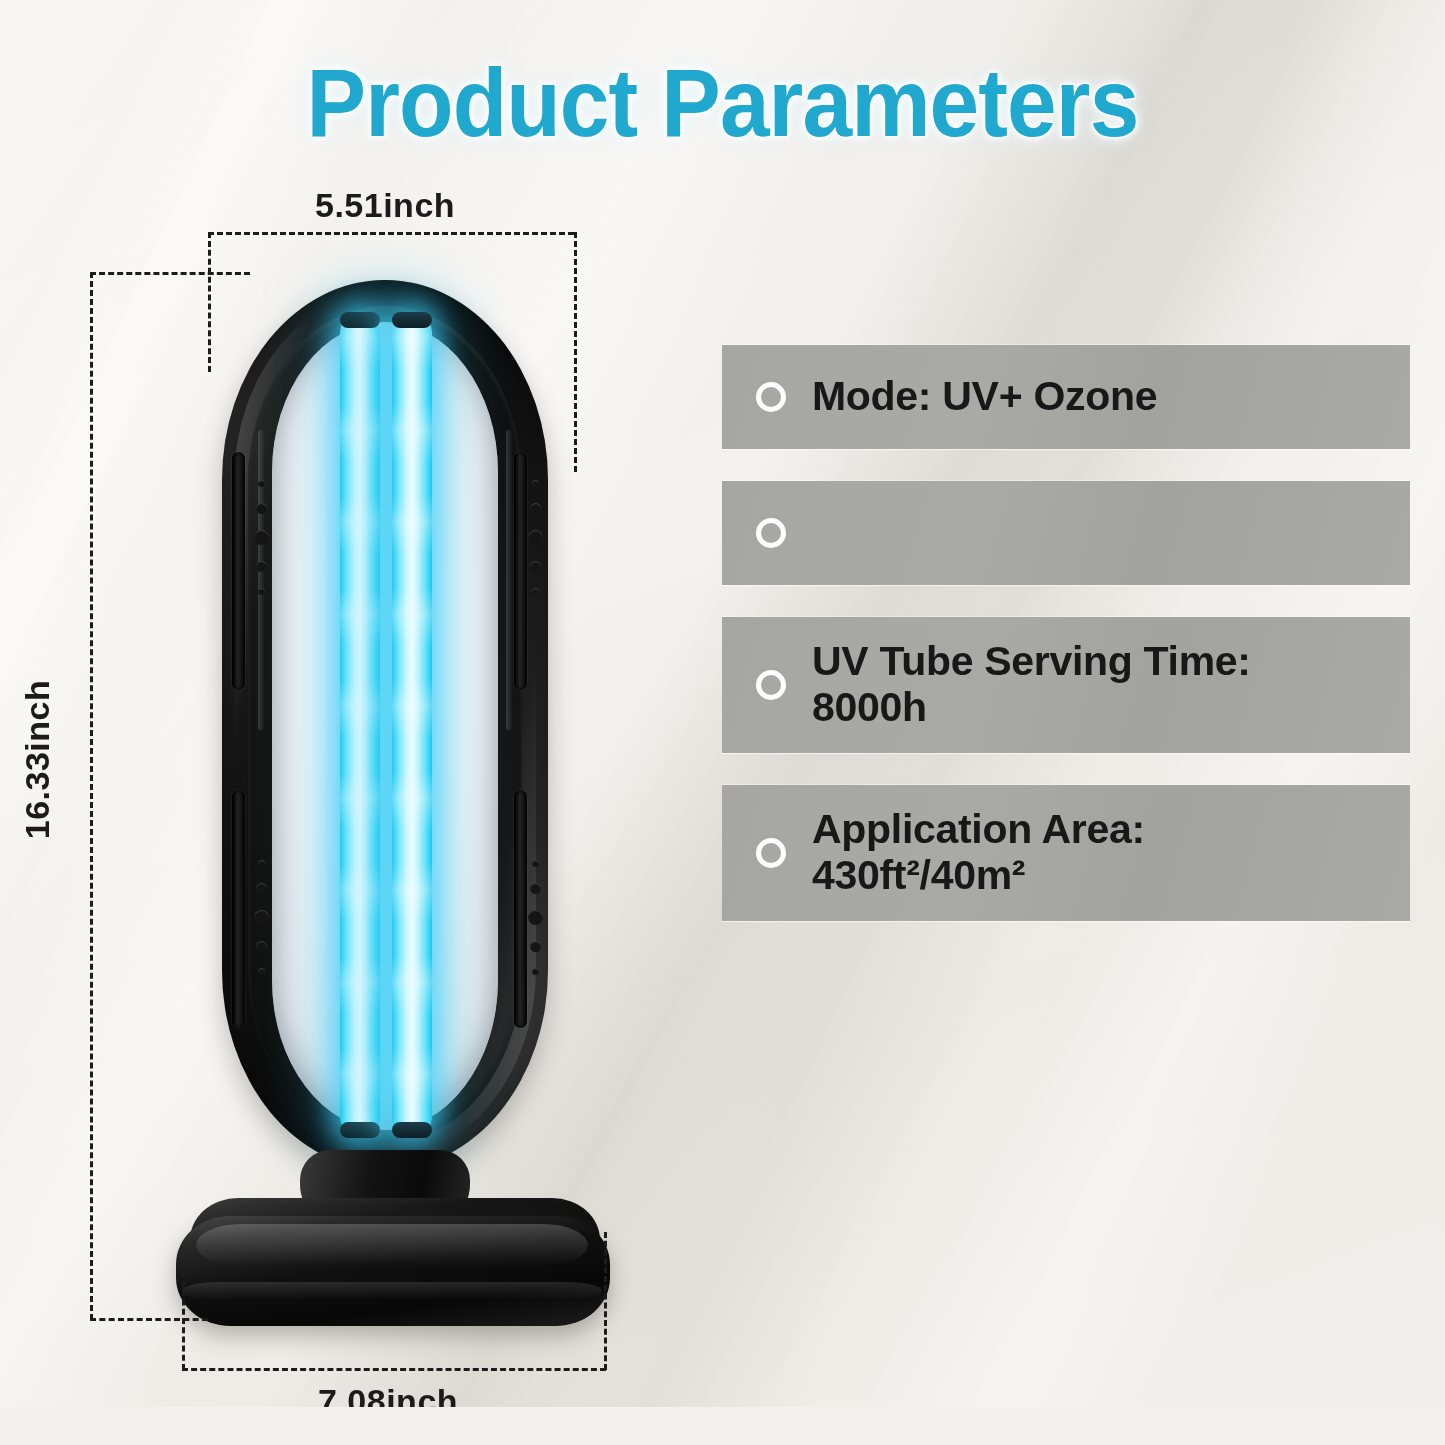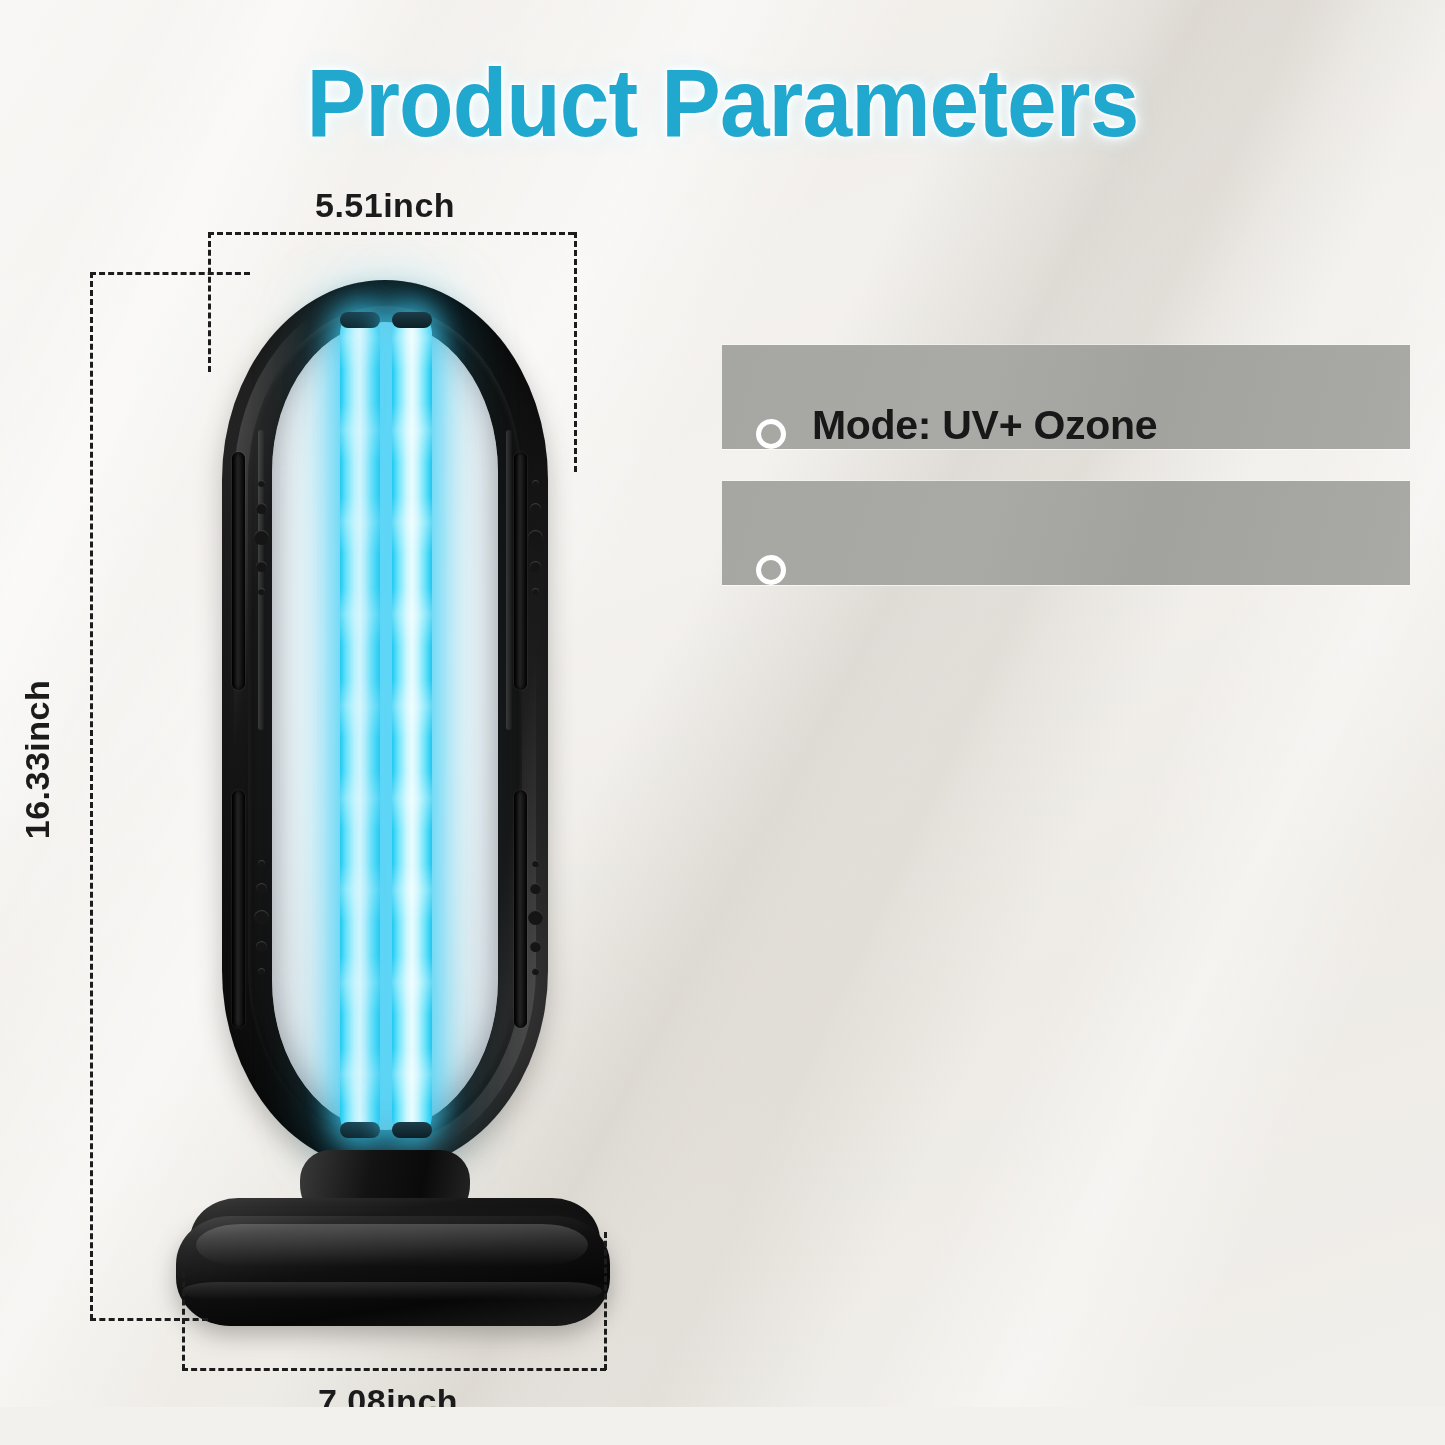--- a/index.html
+++ b/index.html
@@ -173,21 +173,21 @@
 
   
   #spec-list{position:absolute;left:722px;top:345px;width:688px;}
   .spec-row{
     position:relative;width:688px;margin-bottom:32px;
     background:linear-gradient(105deg,#a6a6a3 0%,#a9a9a6 38%,#a2a29f 62%,#a9a9a6 100%);
     box-shadow:0 1px 0 rgba(255,255,255,.65), 0 -1px 0 rgba(255,255,255,.35);
     display:flex;align-items:center;
     box-sizing:border-box;padding:0 18px 0 34px;
   }
-  .spec-row.one-line{height:104px;align-items:flex-end;}
+  .spec-row.one-line{height:104px;}
   .spec-row.two-line{height:136px;}
   .spec-bullet{
     flex:0 0 auto;width:30px;height:30px;border-radius:50%;
     border:5px solid #ffffff;margin-right:26px;box-sizing:border-box;
   }
   .spec-text{
     color:#181818;font-weight:bold;font-size:41px;line-height:1.12;
     letter-spacing:-.3px;
   }
   .spec-text .l2{display:block;}
@@ -289,16 +289,30 @@
       <span class="spec-bullet"></span>
       <span class="spec-text">Mode: UV+ Ozone</span>
     </div>
 
 
     <div class="spec-row one-line">
       <span class="spec-bullet"></span>
     </div>
 
 
-
+    <div class="spec-row two-line">
+      <span class="spec-bullet"></span>
+      <span class="spec-text">
+        <span class="l1">UV Tube Serving Time:</span>
+        <span class="l2">8000h</span>
+      </span>
+    </div>
+
+    <div class="spec-row two-line">
+      <span class="spec-bullet"></span>
+      <span class="spec-text">
+        <span class="l1"> Application Area:</span>
+        <span class="l2">430ft²/40m²</span>
+      </span>
+    </div>
 
   </div>
 </div>
 
 </body></html>

